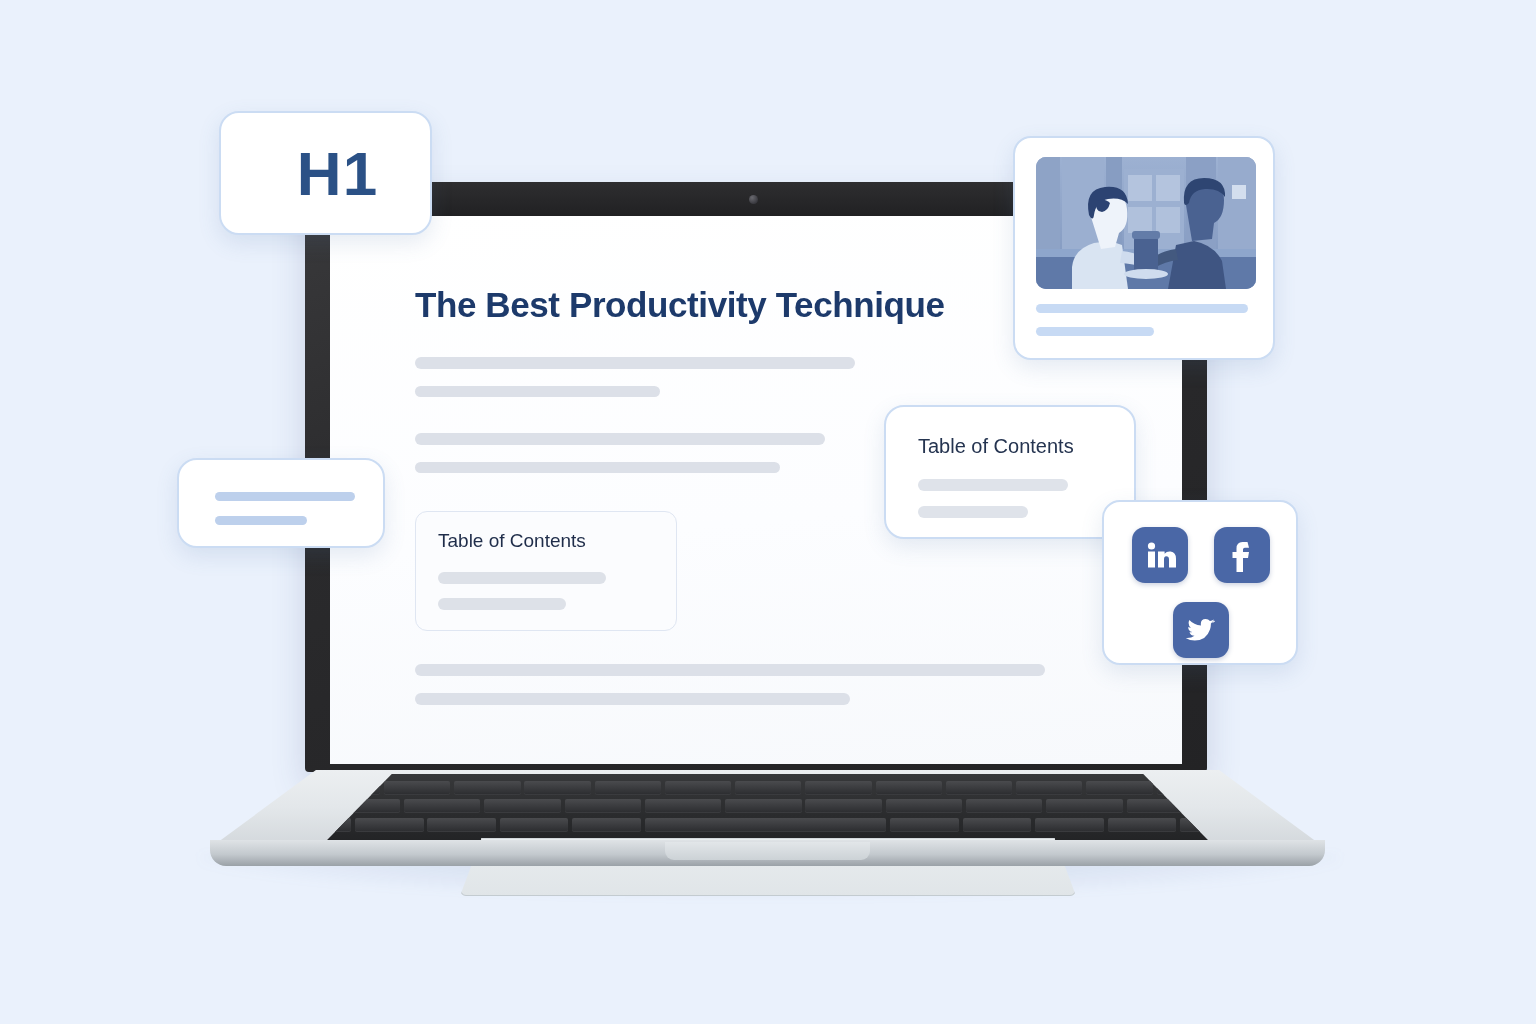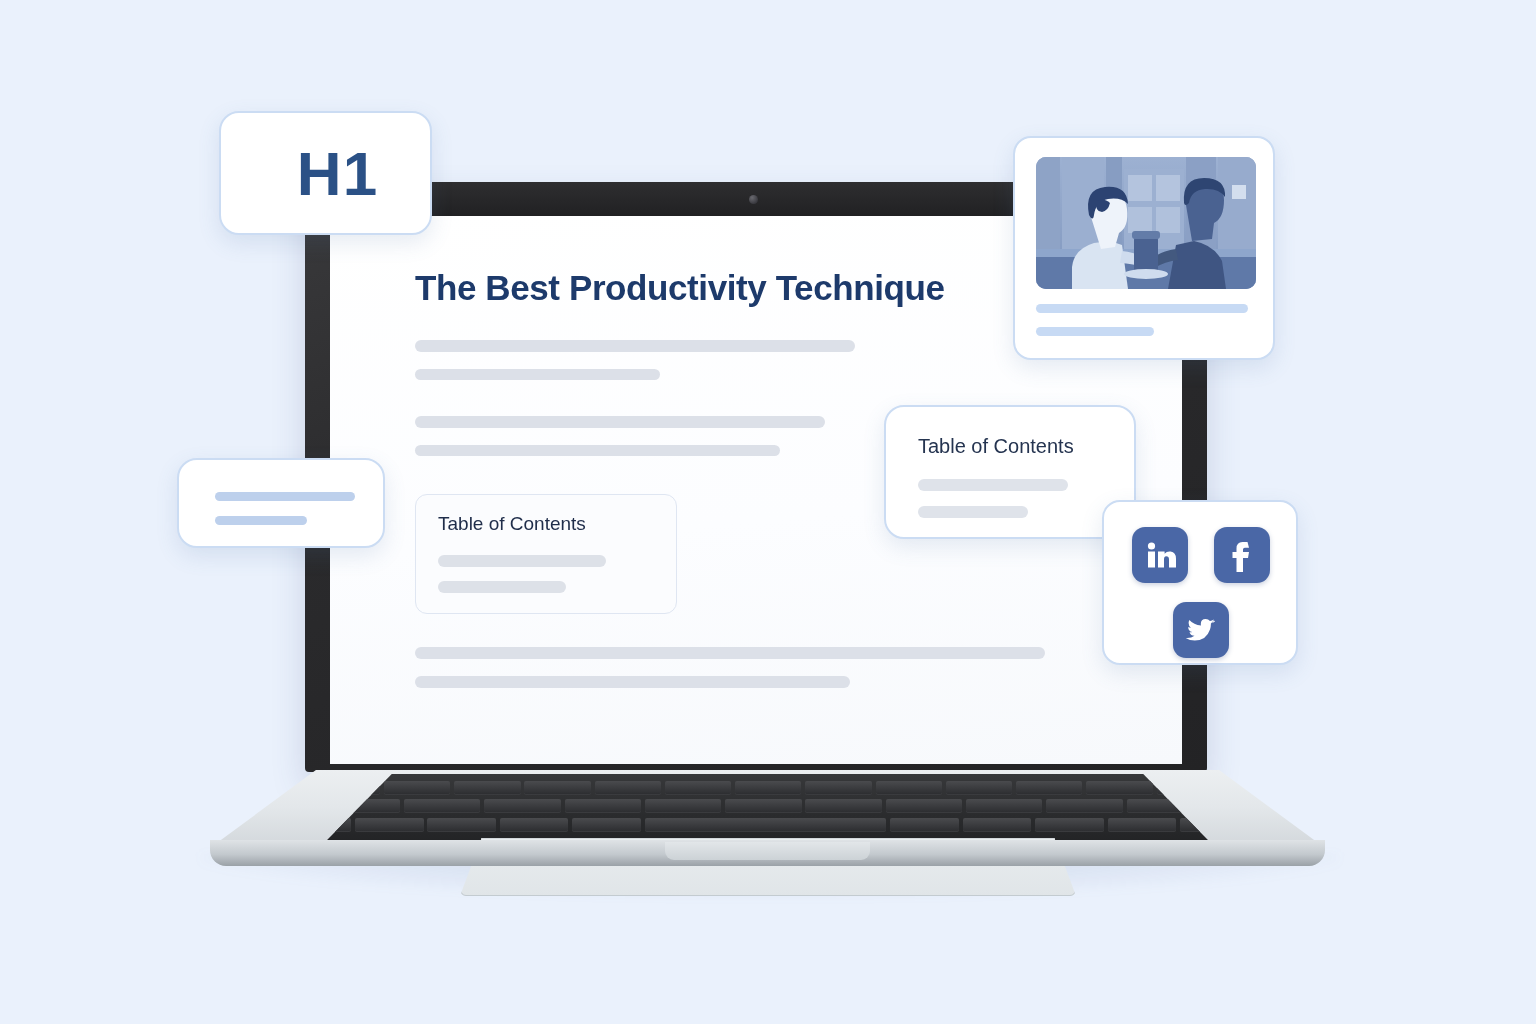--- a/index.html
+++ b/index.html
@@ -97,21 +97,21 @@
   }
   .trackpad-edge {
     position: absolute; left: 250px; top: 68px;
     width: 616px; height: 58px;
     border: 1px solid rgba(160,170,180,0.45);
     border-radius: 6px;
     clip-path: polygon(3.5% 0%, 96.5% 0%, 100% 100%, 0% 100%);
   }
 
   
-  .doc { position: absolute; left: 0; top: 0; width: 852px; height: 401px; }
+  .doc { position: absolute; left: 0; top: 17px; width: 852px; height: 401px; }
   .doc-title {
     position: absolute; left: 85px; top: 52px;
     font-size: 35px; font-weight: 700;
     color: #1d3a6b;
     letter-spacing: -0.4px;
     white-space: nowrap;
   }
   .ph {
     position: absolute;
     background: #dce0e8;

